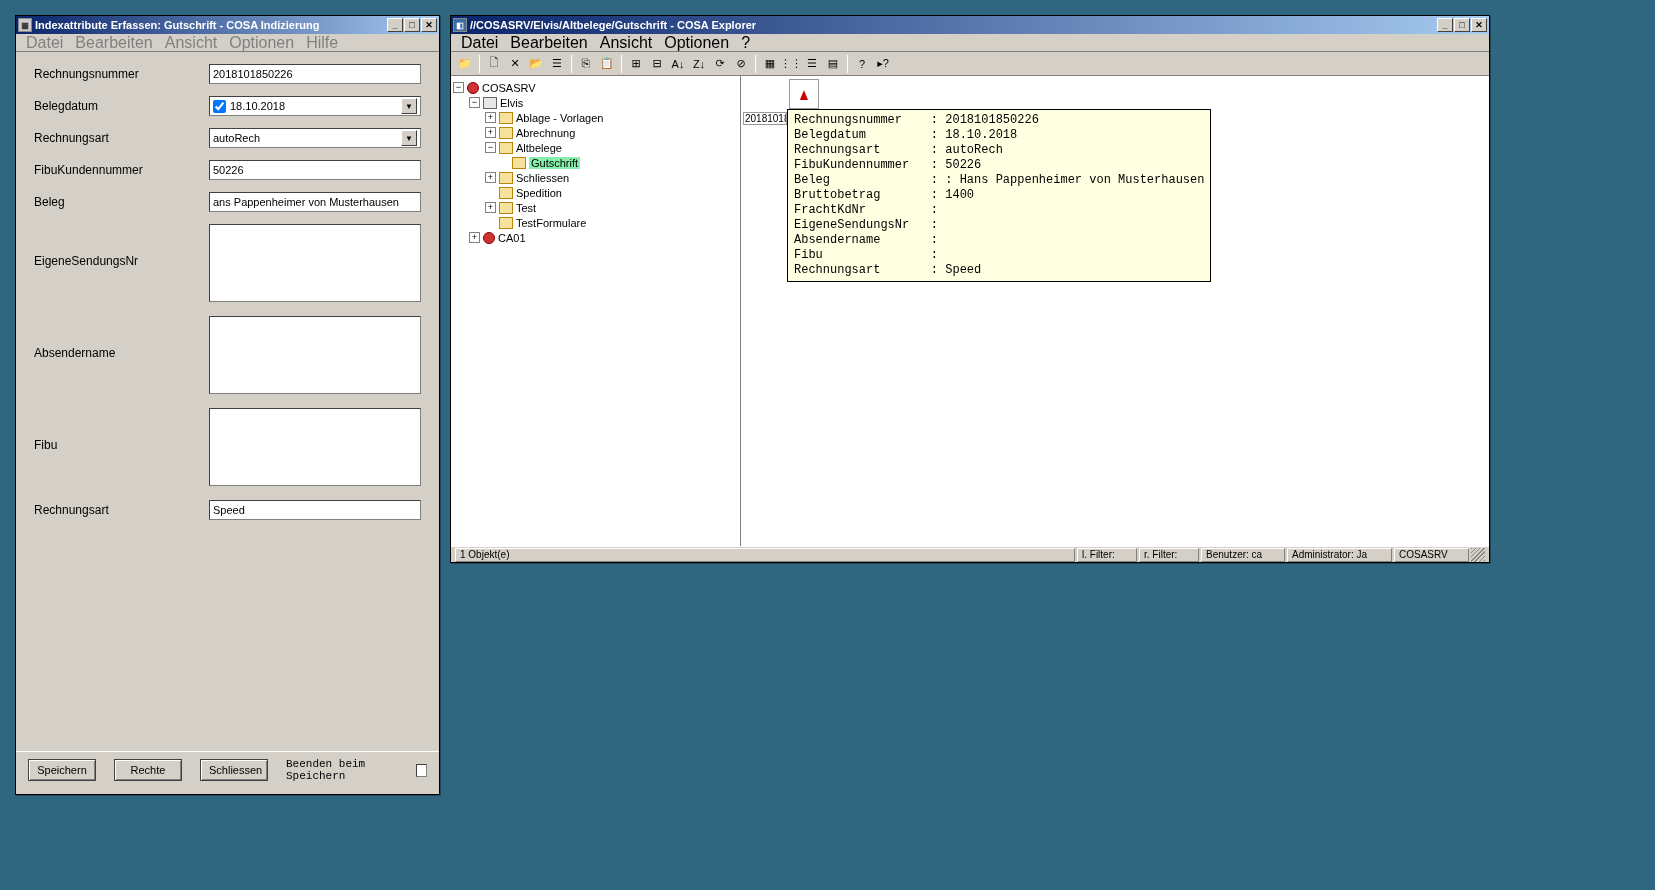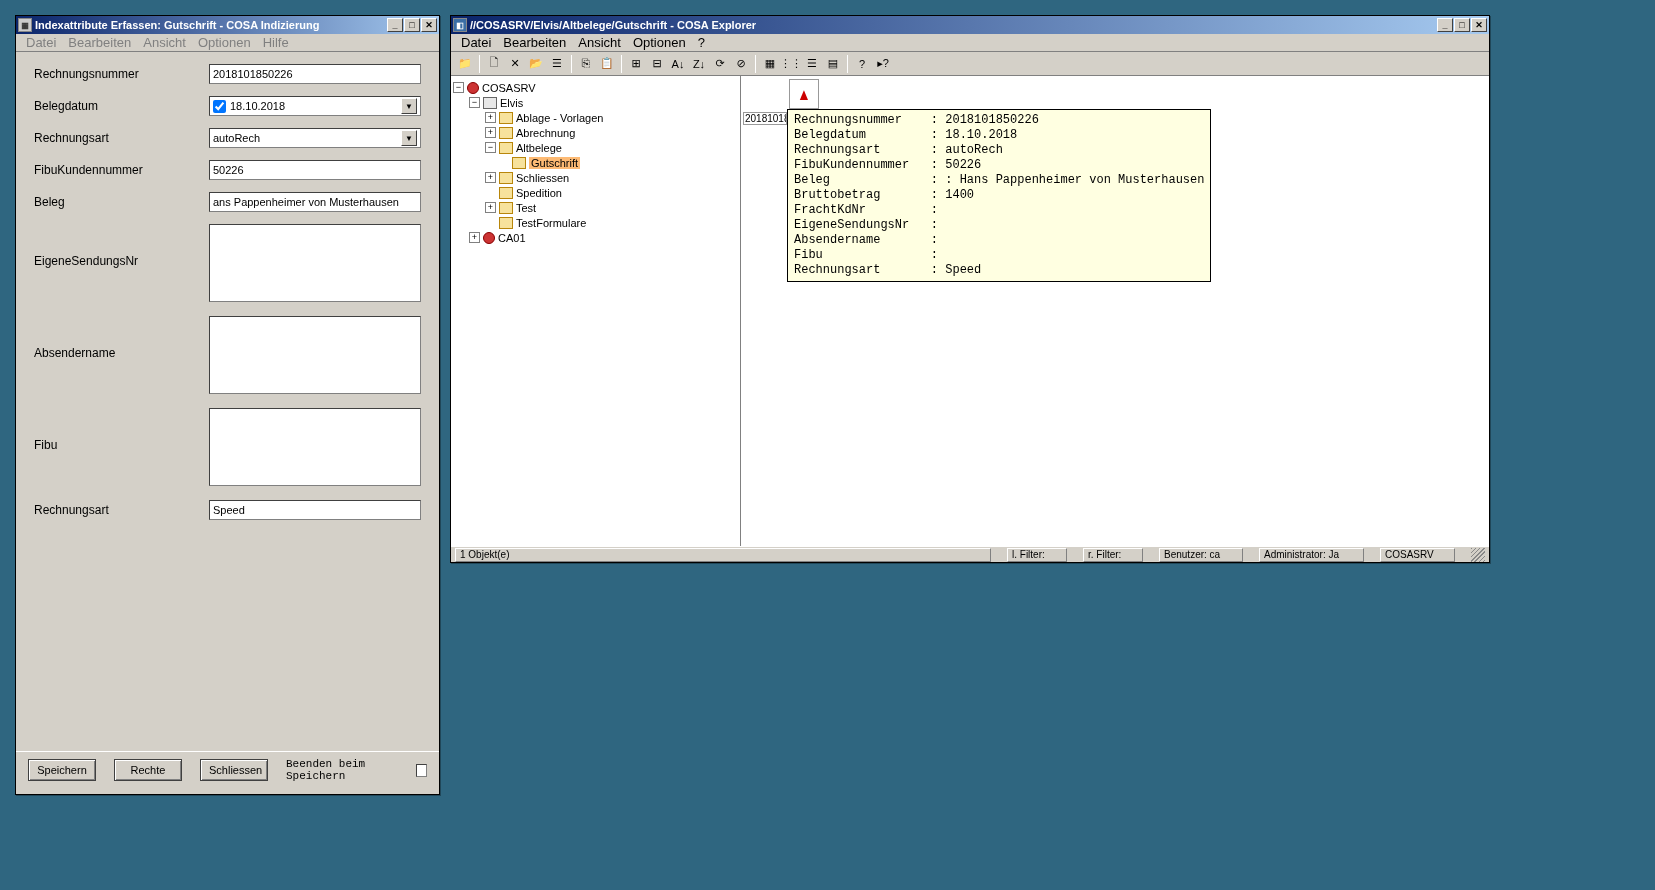--- a/index.html
+++ b/index.html
@@ -6,21 +6,21 @@
 body { font-family: Tahoma, Arial, sans-serif; font-size: 11px; background: #2f6680; width: 1655px; height: 890px; overflow: hidden; position: relative; }
 
 .window { position: absolute; background: #d4d0c8; border: 1px solid #000; box-shadow: 1px 1px 0 rgba(0,0,0,0.3); }
 .titlebar { height: 18px; background: linear-gradient(to right, #0a246a, #a6caf0); color: #fff; display: flex; align-items: center; padding: 0 2px; font-size: 11px; font-weight: bold; }
 .titlebar .ticon { width: 14px; height: 14px; margin-right: 3px; display: inline-flex; align-items: center; justify-content: center; background: #ccc; border: 1px solid #888; font-size: 8px; color: #333; }
 .titlebar .title-text { flex: 1; white-space: nowrap; overflow: hidden; }
 .winbtns { display: flex; gap: 1px; }
 .winbtn { width: 16px; height: 14px; background: #d4d0c8; border: 1px solid #fff; border-right-color: #404040; border-bottom-color: #404040; font-size: 9px; display: flex; align-items: center; justify-content: center; font-family: Arial; color: #000; cursor: default; }
 
 .menubar { height: 18px; background: #d4d0c8; display: flex; align-items: center; padding: 0 4px; border-bottom: 1px solid #808080; }
-.menubar span { padding: 2px 6px; color: #808080; font-size: 13px; }
+.menubar span { padding: 2px 6px; color: #808080; font-size: 16px; }
 .menubar.active span { color: #000; }
 
 .toolbar { height: 24px; background: #d4d0c8; border-bottom: 1px solid #808080; display: flex; align-items: center; padding: 0 4px; gap: 1px; }
 .tbtn { width: 20px; height: 20px; border: 1px solid transparent; display: flex; align-items: center; justify-content: center; font-size: 11px; }
 .tsep { width: 1px; height: 18px; background: #808080; border-right: 1px solid #fff; margin: 0 3px; }
 
 
 #win1 { left: 15px; top: 15px; width: 425px; height: 780px; }
 .form-body { padding: 12px 18px 8px 18px; height: calc(100% - 36px - 40px); overflow: hidden; }
 .form-row { display: flex; align-items: flex-start; margin-bottom: 12px; }
@@ -43,29 +43,29 @@
 #win2 { left: 450px; top: 15px; width: 1040px; height: 548px; }
 .explorer-body { display: flex; height: calc(100% - 18px - 18px - 24px - 16px); background: #fff; }
 .tree { width: 290px; border-right: 1px solid #808080; padding: 4px 2px; font-size: 11px; overflow: hidden; }
 .tree-row { display: flex; align-items: center; height: 15px; white-space: nowrap; }
 .tw { width: 11px; height: 11px; border: 1px solid #808080; display: inline-flex; align-items:center; justify-content:center; font-size:9px; line-height:1; margin-right: 3px; color:#000; background:#fff; }
 .sp { display: inline-block; width: 16px; }
 .ficon { width: 14px; height: 12px; background: #f7e29c; border: 1px solid #b8860b; margin-right: 3px; display:inline-block; }
 .ficon.open { background: #f7e29c; }
 .srv { width: 14px; height: 12px; background: #e8e8e8; border:1px solid #666; margin-right:3px; display:inline-block; }
 .glb { width:12px; height:12px; border-radius:50%; background:#cc3333; border:1px solid #800; margin-right:3px; display:inline-block; }
-.tree-row.sel span.lbl { background: #fdba74; padding: 0 2px; }
+.tree-row.sel span.lbl { background: #86efac; padding: 0 2px; }
 
 .content { flex: 1; padding: 6px; position: relative; }
 .pdf-thumb { position: absolute; left: 48px; top: 3px; width: 30px; height: 30px; border: 1px solid #999; background: #fff; display:flex; align-items:center; justify-content:center; }
 .pdf-thumb::before { content:"▲"; color:#cc0000; font-size:14px; transform: scaleY(1.2); }
 .thumb-lbl { position: absolute; left: 2px; top: 36px; font-size: 10px; border:1px solid #999; padding:0 1px; background:#fff; width:44px; overflow:hidden; }
 .info-box { position: absolute; left: 46px; top: 33px; border: 1px solid #000; background: #ffffe1; padding: 3px 6px; font-family: "Courier New", monospace; font-size: 12px; line-height: 15px; white-space: pre; }
 .statusbar { height: 16px; background: #d4d0c8; border-top: 1px solid #fff; display: flex; align-items: center; font-size: 10px; padding: 0 4px; }
-.statusbar .cell { border: 1px solid #808080; border-top-color:#fff; border-left-color:#fff; height:14px; padding: 0 4px; display:flex; align-items:center; margin-right:16px; }
+.statusbar .cell { border: 1px solid #808080; border-top-color:#fff; border-left-color:#fff; height:14px; padding: 0 4px; display:flex; align-items:center; margin-right:2px; }
 .statusbar .grow { flex: 1; }
 .grip { width:14px; height:14px; background: repeating-linear-gradient(135deg,#888,#888 1px,transparent 1px,transparent 3px); margin-left:auto; }
 </style>
 </head>
 <body>
 
 <div class="window" id="win1">
   <div class="titlebar">
     <span class="ticon">▦</span>
     <span class="title-text">Indexattribute Erfassen: Gutschrift - COSA Indizierung</span>

